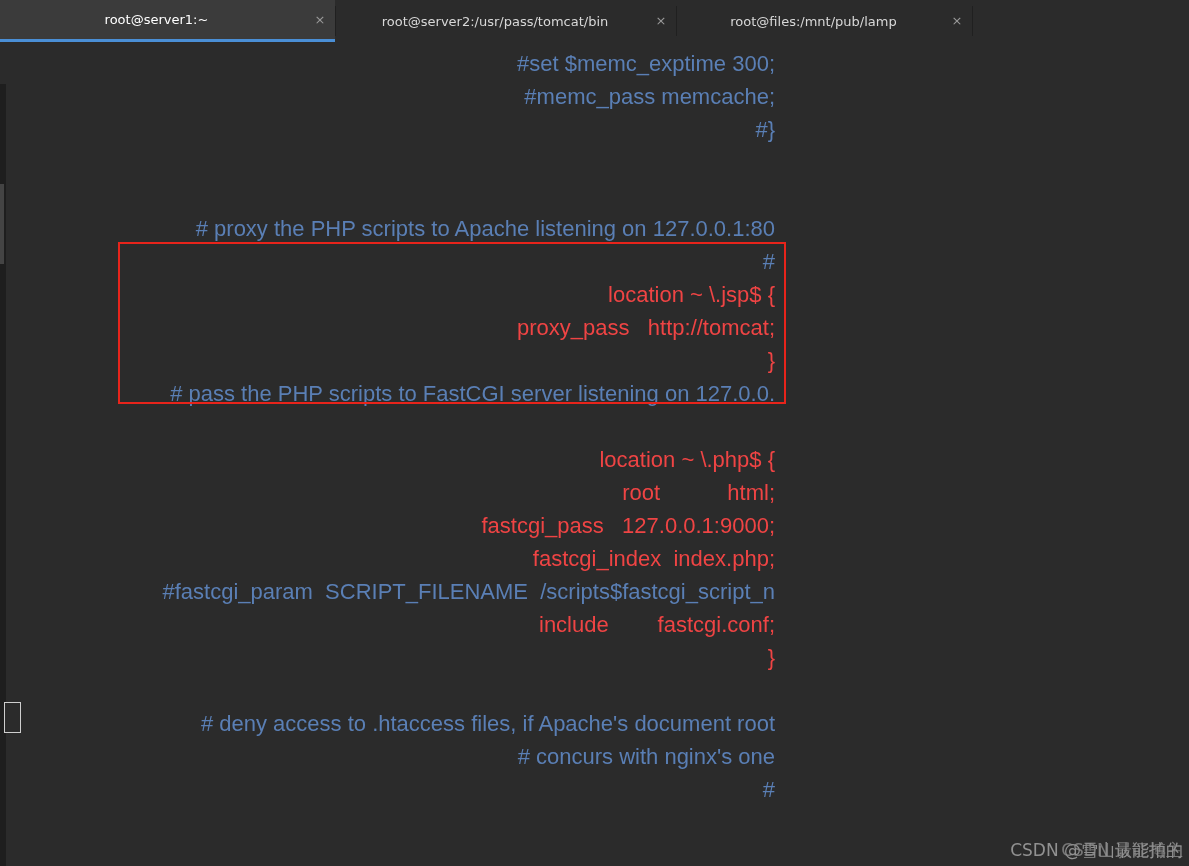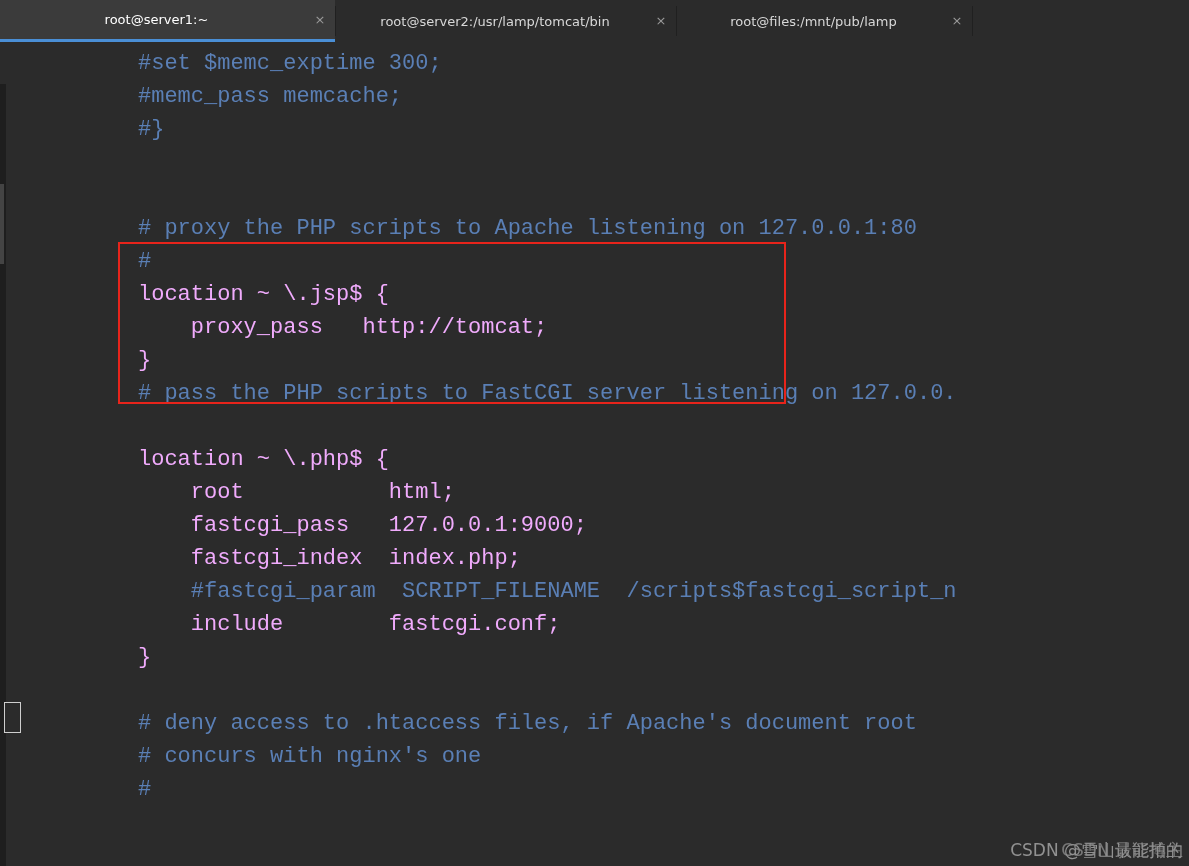--- a/index.html
+++ b/index.html
@@ -65,30 +65,31 @@
     position: absolute;
     top: 42px; left: 0;
     width: 1189px; height: 824px;
     background: #2b2b2b;
     overflow: hidden;
   }
   .code {
     position: absolute;
     top: 5px;
     left: 138px;
-    font-family: Liberation Mono, monospace;
+    font-family: Liberation Sans, sans-serif;
     font-size: 22px;
     line-height: 33px;
     white-space: pre;
     color: #e8e8e8;
     letter-spacing: 0px;
+    text-align: right;
   }
   .code .ln { height: 33px; }
   .cmt { color: #5a7fb5; }
-  .txt { color: #f0abfc; }
+  .txt { color: #ef4444; }
 
   
   .edge {
     position: absolute;
     left: 0; top: 42px;
     width: 6px; height: 824px;
     background: #1e1e1e;
   }
   .edge-mark {
     position: absolute;
@@ -143,21 +144,21 @@
 
 <div id="app">
 
   <div class="tabbar">
     <div class="tab active" style="width:335px;">
       <span class="tab-title">root@server1:~</span>
       <span class="tab-close">×</span>
     </div>
     <div class="tab-sep"></div>
     <div class="tab" style="width:340px;">
-      <span class="tab-title">root@server2:/usr/lamp/tomcat/bin</span>
+      <span class="tab-title">root@server2:/usr/pass/tomcat/bin</span>
       <span class="tab-close">×</span>
     </div>
     <div class="tab-sep"></div>
     <div class="tab" style="width:295px;">
       <span class="tab-title">root@files:/mnt/pub/lamp</span>
       <span class="tab-close">×</span>
     </div>
     <div class="tab-sep"></div>
   </div>
 

